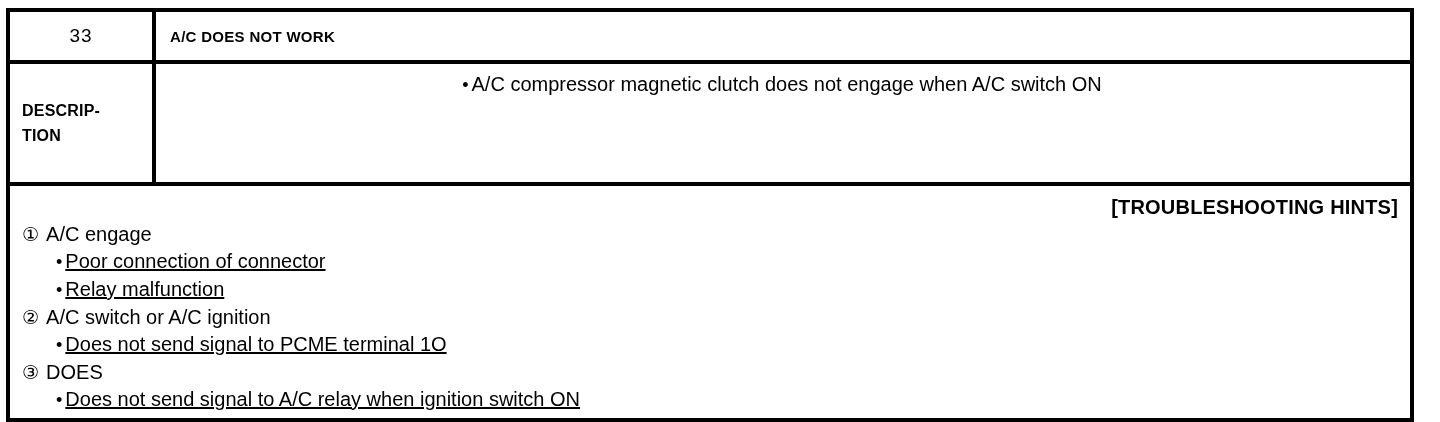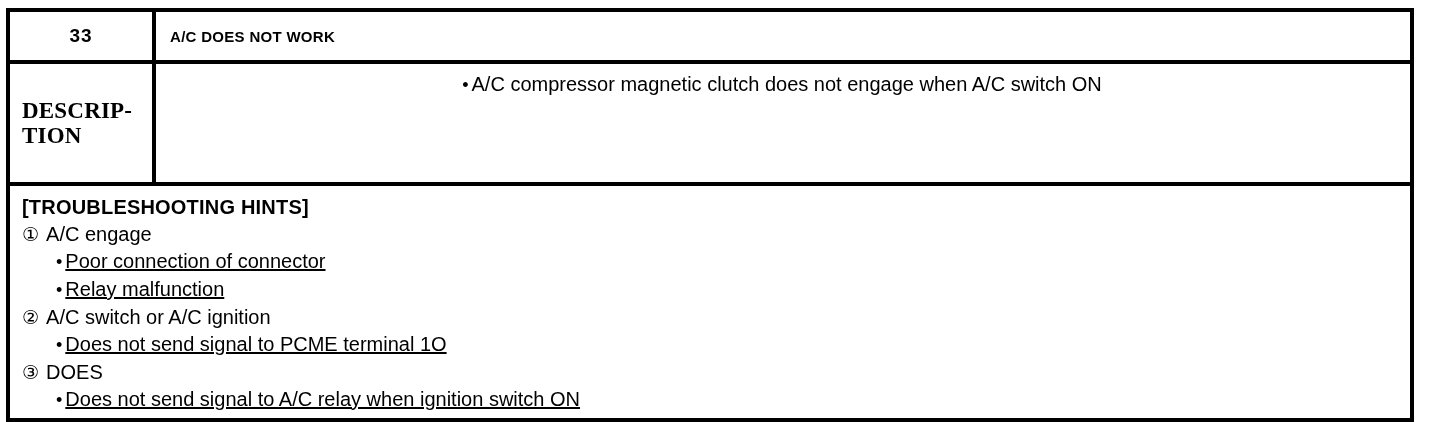--- a/index.html
+++ b/index.html
@@ -29,62 +29,62 @@
     background:#fff;
     vertical-align:top;
   }
   col.c-label { width:146px; }
 
   
   .row-header td { height:52px; }
   .cell-num {
     text-align:center;
     vertical-align:middle !important;
-    font-weight:bold;
+    font-weight:normal;
     font-size:19px;
     letter-spacing:1px;
   }
   .cell-title {
     vertical-align:middle !important;
     font-weight:bold;
     font-size:15px;
     padding-left:14px;
     letter-spacing:0.3px;
   }
 
   
   .row-desc td { height:122px; }
   .cell-desc-label {
     vertical-align:middle !important;
     font-weight:bold;
-    font-size:23px;
+    font-size:16px;
     line-height:25px;
     padding-left:12px;
     letter-spacing:0.2px;
-    font-family:Liberation Serif, serif;
   }
   .cell-desc-label span { display:block; }
   .cell-desc-body {
     font-size:20px;
     padding:7px 12px 0 10px;
     line-height:26px;
     text-align:center;
   }
 
   
   .cell-hints {
     height:222px;
     font-size:20px;
     padding:8px 12px 4px 12px;
   }
   .hint-heading {
     font-weight:bold;
     font-size:20px;
     line-height:27px;
     letter-spacing:0.2px;
+    text-align:right;
   }
   .line { line-height:27px; white-space:nowrap; }
   .hint-item .marker {
     display:inline-block;
     margin-right:7px;
     font-size:19px;
   }
   .hint-sub { padding-left:34px;text-decoration:underline; }
   .bullet {
     display:inline-block;

